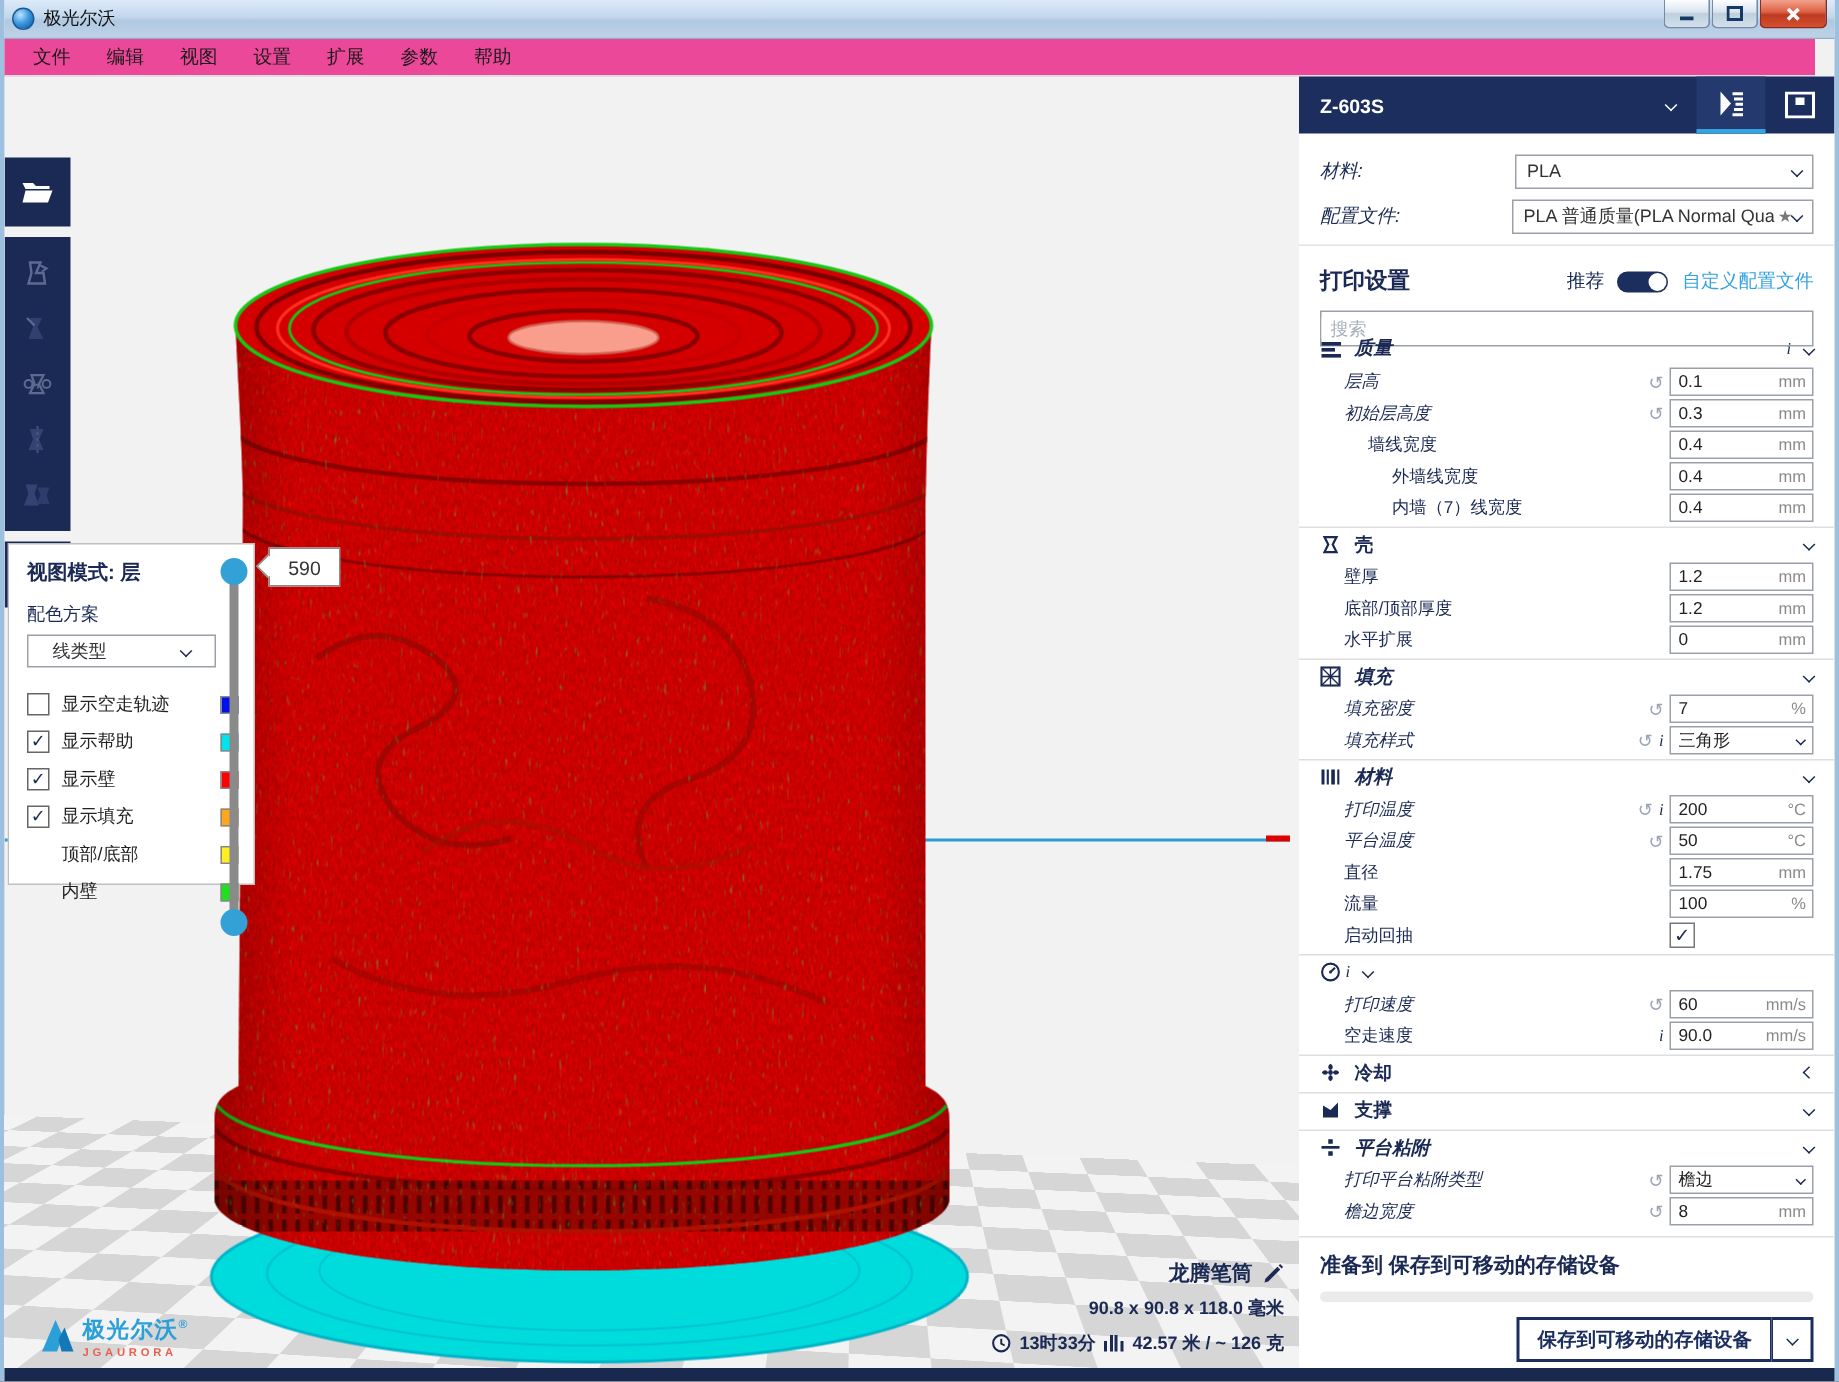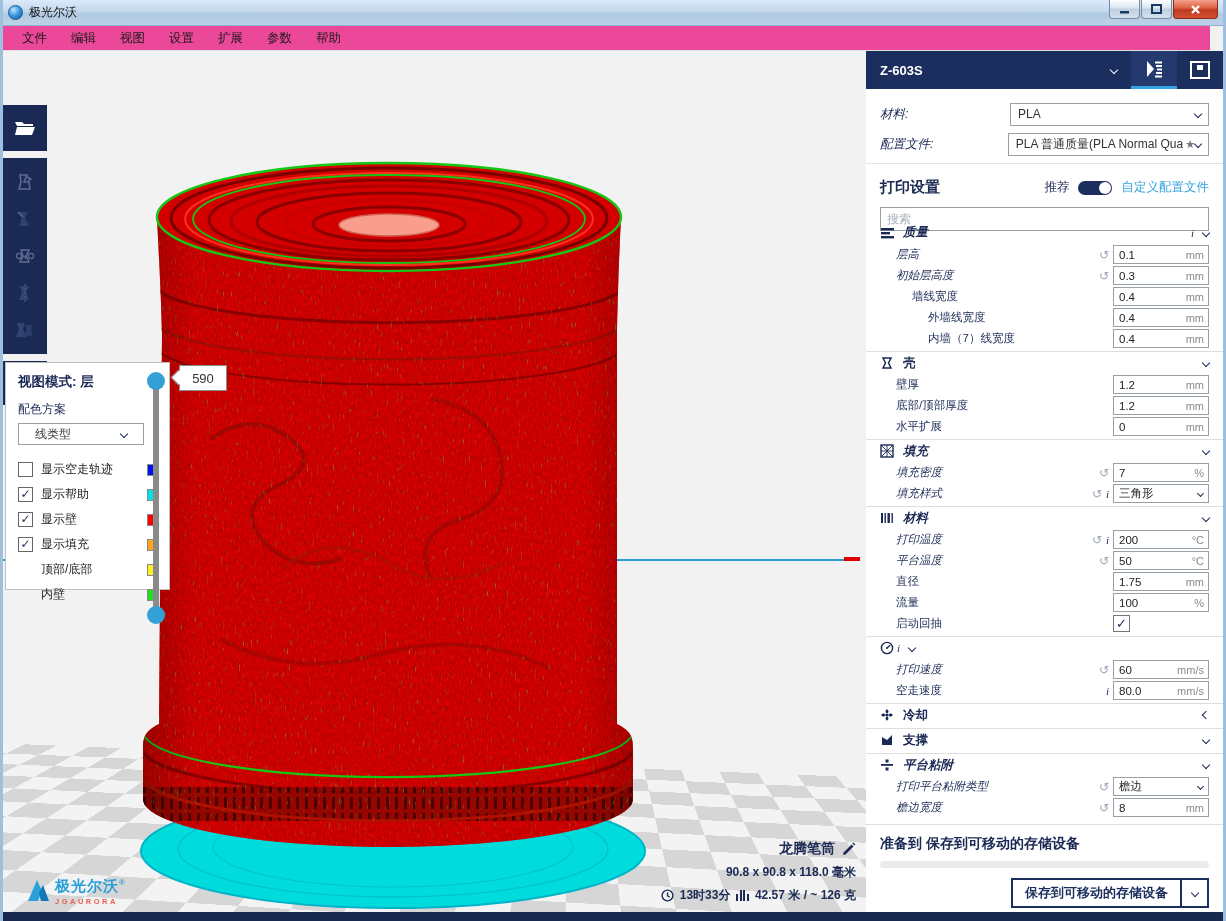--- a/index.html
+++ b/index.html
@@ -617,21 +617,21 @@
           <span class="reset-ic">↺</span>
           <span class="field">
             <span class="val">60</span>
             <span class="unit">mm/s</span>
           </span>
         </div>
         <div class="set-row">
           <span class="row-label" style="padding-left: 16px;">空走速度</span>
           <span class="info-i row-info">i</span>
           <span class="field">
-            <span class="val">80.0</span>
+            <span class="val">90.0</span>
             <span class="unit">mm/s</span>
           </span>
         </div>
         <div class="sec-head">
           <span class="sec-icon">
             <svg width="14" height="14" viewBox="0 0 14 14">
               <circle cx="7" cy="7" r="1.6" fill="currentColor"></circle>
               <path d="M7 1.2 C9 2.5 9 4.5 7 5.4 C5 4.5 5 2.5 7 1.2 Z" fill="currentColor"></path>
               <path d="M12.8 7 C11.5 9 9.5 9 8.6 7 C9.5 5 11.5 5 12.8 7 Z" fill="currentColor"></path>
               <path d="M7 12.8 C5 11.5 5 9.5 7 8.6 C9 9.5 9 11.5 7 12.8 Z" fill="currentColor"></path>

